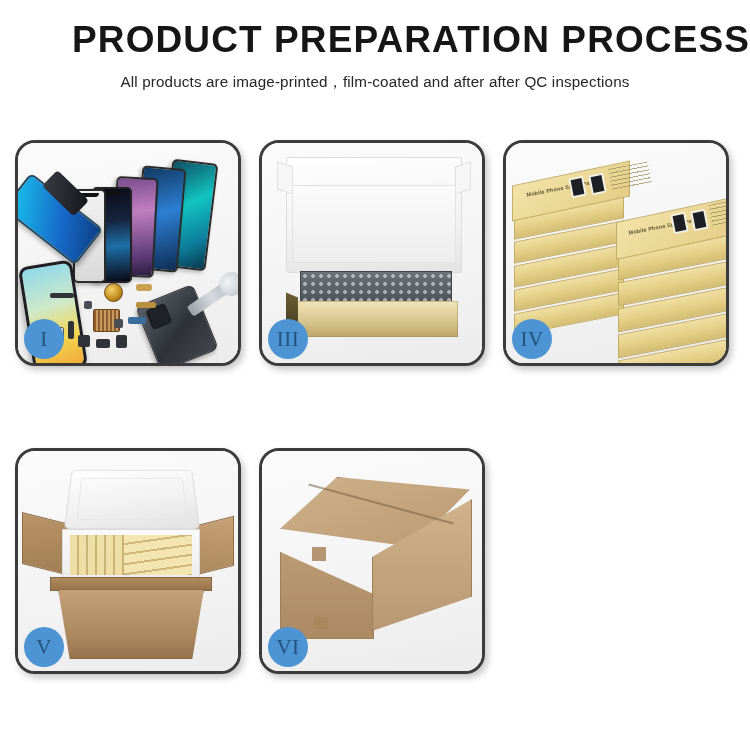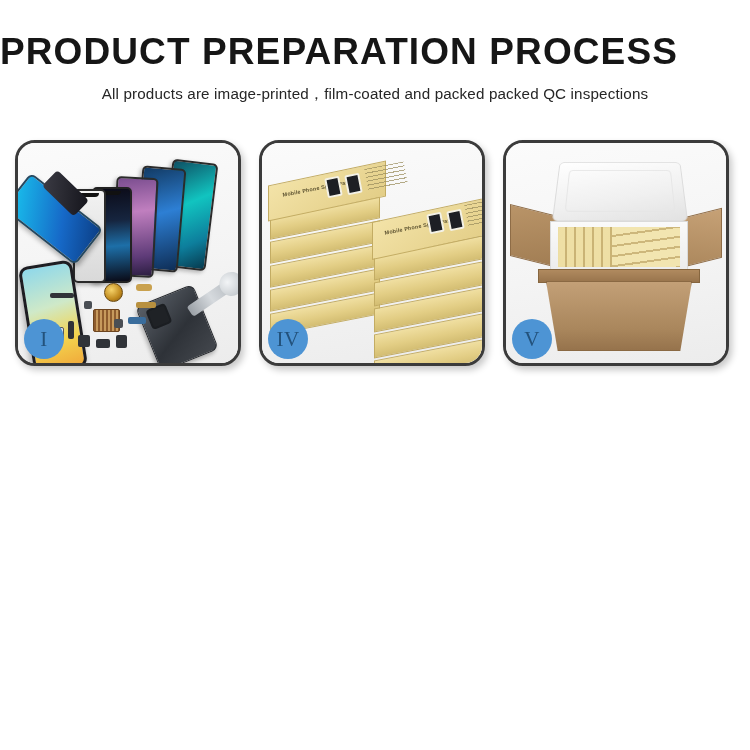--- a/index.html
+++ b/index.html
@@ -16,26 +16,26 @@
     position: relative;
     width: 750px;
     height: 750px;
     background: #ffffff;
   }
 
   
   .header { position: absolute; top: 0; left: 0; width: 750px; }
 
   .title {
-    text-align: left;
+    text-align: right;
     font-size: 37px;
     font-weight: bold;
     letter-spacing: 1.1px;
     color: #161616;
-    margin-top: 32px;
+    margin-top: 20px;
     line-height: 1.1;
     font-family: "Liberation Sans", sans-serif;
   }
 
   .subtitle {
     text-align: center;
     font-size: 15.2px;
     color: #262626;
     margin-top: 11px;
     letter-spacing: 0.15px;
@@ -380,21 +380,21 @@
     background:#a9855c; opacity:.85;
   }
 </style>
 </head>
 <body>
 
 <div class="page">
 
   <div class="header">
     <div class="title">PRODUCT PREPARATION PROCESS</div>
-    <div class="subtitle">All products are image-printed，film-coated and packed packed QC inspections</div>
+    <div class="subtitle">All products are image-printed，film-coated and after after QC inspections</div>
   </div>
 
   <div class="grid">
 
     <div class="panel">
       <div class="panel-inner">
         <div class="p1">
           <div class="pf pf1"></div>
           <div class="pf pf2"></div>
           <div class="pf pf3"></div>
@@ -420,20 +420,31 @@
           <div class="prt i"></div>
           <div class="prt j"></div>
           <div class="prt k"></div>
           <div class="screwdriver"></div>
         </div>
       </div>
       <div class="badge">I</div>
     </div>
 
 
+    <div class="panel">
+      <div class="panel-inner">
+        <div class="b3-lid"></div>
+        <div class="b3-lidface"></div>
+        <div class="b3-foam"></div>
+        <div class="b3-base"></div>
+        <div class="b3-front"></div>
+        <div class="b3-leftface"></div>
+      </div>
+      <div class="badge">III</div>
+    </div>
 
     <div class="panel">
       <div class="panel-inner">
         <div class="stack">
           <div class="sbox lc lc5"></div>
           <div class="sbox lc lc4"></div>
           <div class="sbox lc lc3"></div>
           <div class="sbox lc lc2"></div>
           <div class="sbox lc lc1"></div>
           <div class="topbox-l"></div>
@@ -465,15 +476,26 @@
         <div class="v-foambody"></div>
         <div class="v-inner"></div>
         <div class="v-slats"></div>
         <div class="v-slats2"></div>
         <div class="v-cartonTop"></div>
         <div class="v-carton"></div>
       </div>
       <div class="badge">V</div>
     </div>
 
+    <div class="panel">
+      <div class="panel-inner">
+        <div class="c6-top"></div>
+        <div class="c6-left"></div>
+        <div class="c6-right"></div>
+        <div class="c6-seam"></div>
+        <div class="c6-tape1"></div>
+        <div class="c6-tape2"></div>
+      </div>
+      <div class="badge">VI</div>
+    </div>
 
   </div>
 </div>
 
 </body></html>

